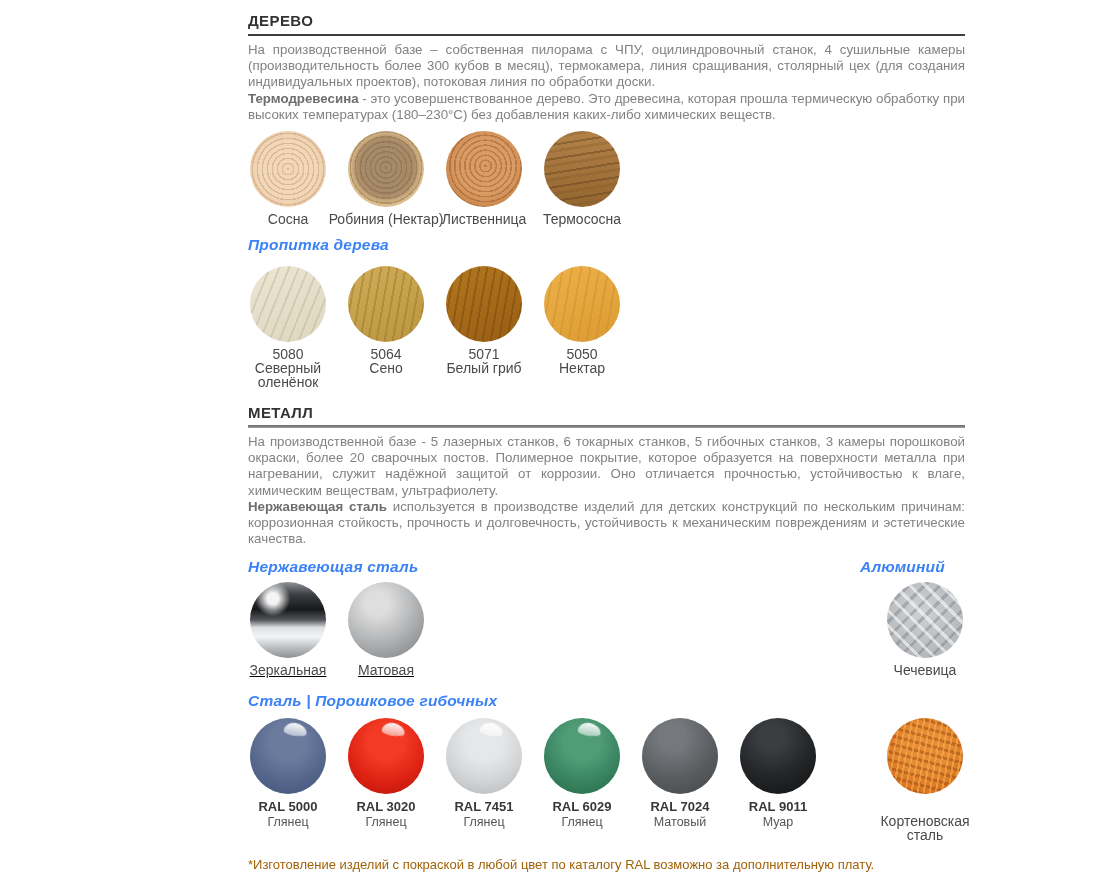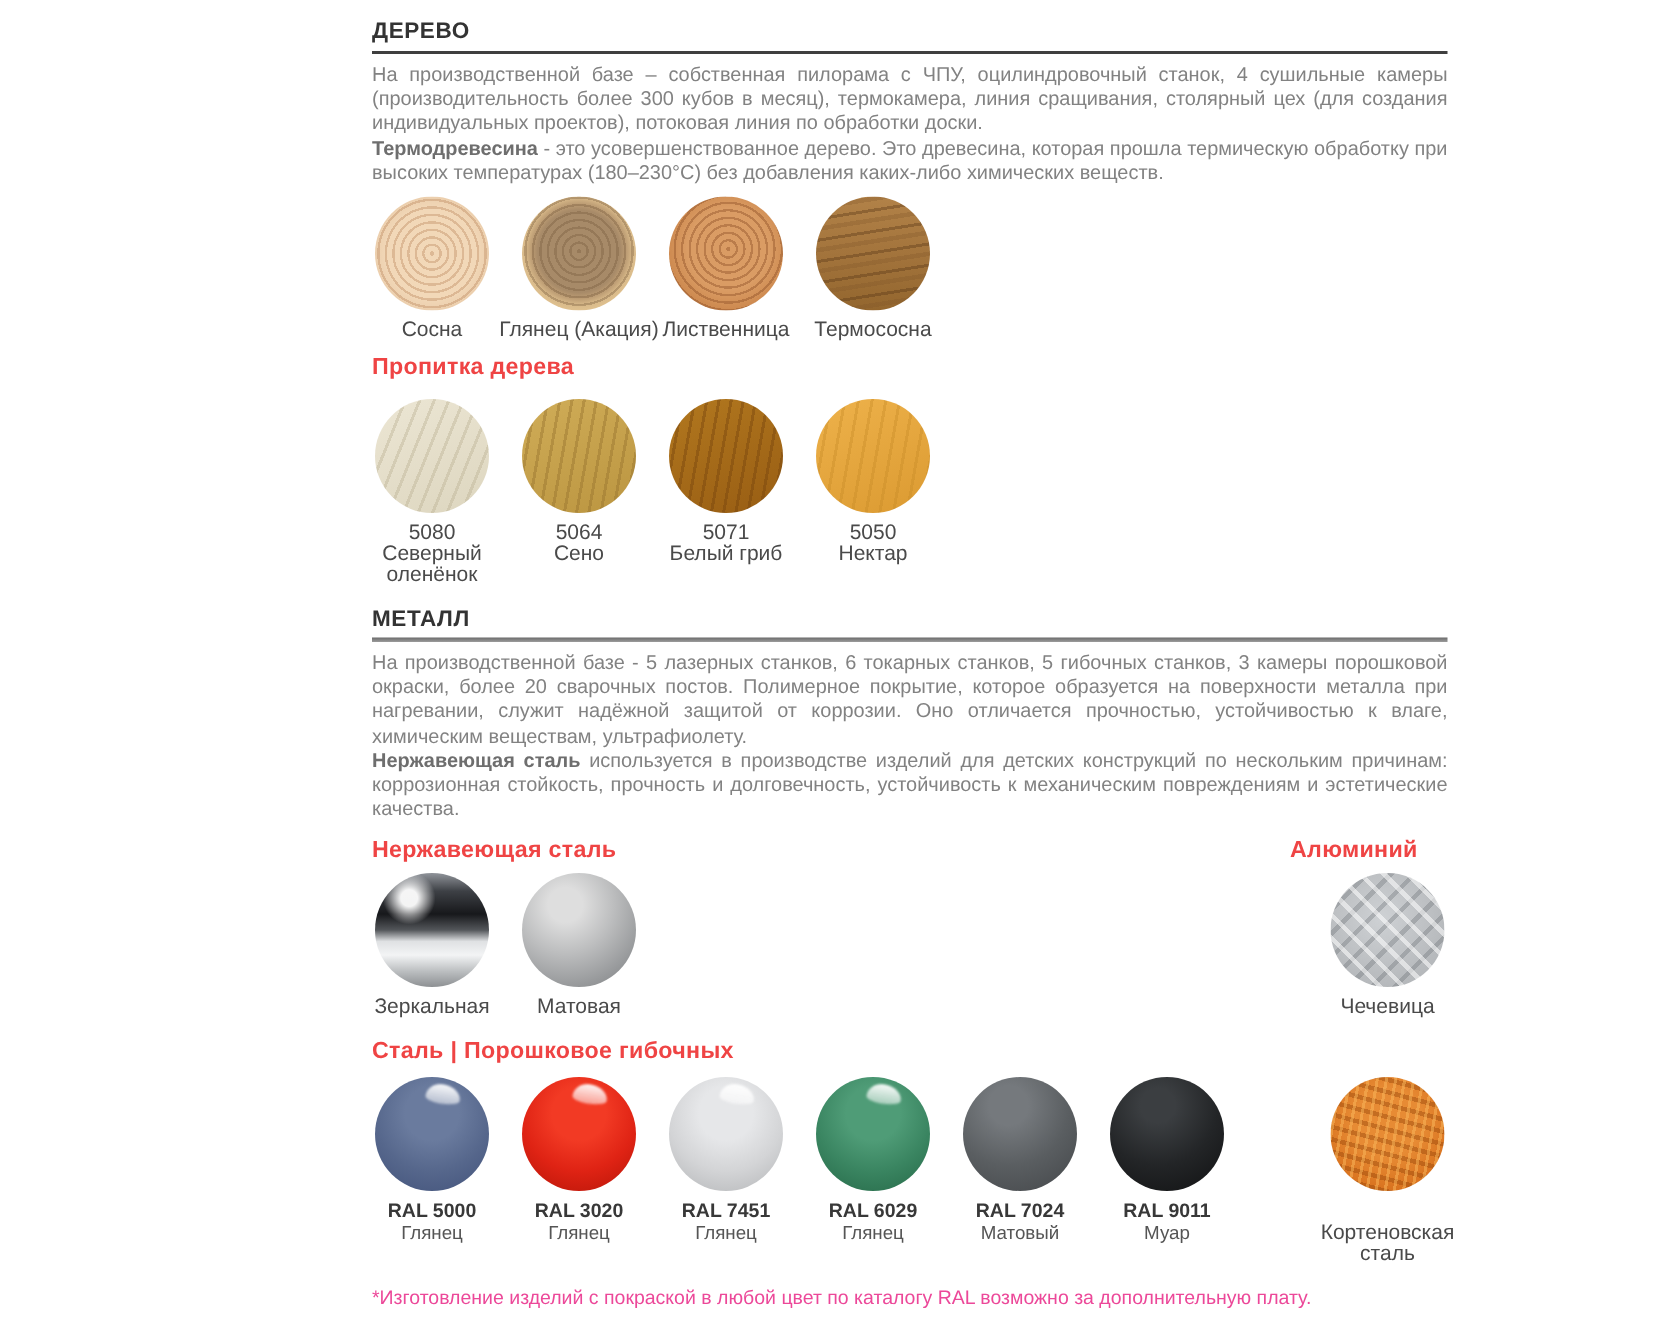--- a/index.html
+++ b/index.html
@@ -8,21 +8,21 @@
   .content{position:absolute;left:248px;top:13px;width:717px;}
 
   h2{margin:0;font-size:15px;line-height:15px;font-weight:bold;color:#333;letter-spacing:.4px;}
   .rule{height:2px;background:#3f3f3f;margin-top:6px;}
   .rule.light{height:3px;background:linear-gradient(#6a6a6a,#9c9c9c);margin-top:5px;}
 
   .desc{margin-top:6px;color:#828282;font-size:13.3px;line-height:16.2px;text-align:justify;}
   .desc p{margin:0;}
   .desc b{color:#6e6e6e;}
 
-  h3{margin:0;font-size:15.5px;line-height:16px;font-weight:600;color:#ef4444;letter-spacing:.2px;}
+  h3{margin:0;font-size:15.5px;line-height:16px;font-weight:600;color:#3b82f6;letter-spacing:.2px;font-style:italic;}
 
   .row{display:flex;gap:18px;position:relative;}
   .cell{width:80px;flex:0 0 80px;text-align:center;}
   .circle{width:76px;height:76px;margin:0 auto;border-radius:50%;position:relative;overflow:hidden;}
   .lbl{width:130px;margin-left:-25px;margin-top:5px;font-size:14px;line-height:14px;color:#4a4a4a;
        white-space:pre-line;}
   .code{margin-top:6px;font-size:13px;line-height:13px;font-weight:bold;color:#383838;}
   .finish{margin-top:2px;font-size:12.5px;line-height:14px;color:#555;white-space:pre-line;}
 
   
@@ -78,29 +78,29 @@
     repeating-linear-gradient(15deg, rgba(148,68,8,.42) 0 3px, rgba(0,0,0,0) 3px 8px),
     radial-gradient(circle at 50% 40%, #e78b34 0 38%, #d9731f 75%, #c2600e 100%);}
 
   
   .desc-block{margin-top:6px;}
   .row-wood{margin-top:8px;}
   .h-prop{margin-top:11px;}
   .row-prop{margin-top:13px;}
   .sec-metal{margin-top:16px;}
   .steel-area{margin-top:12px;position:relative;}
-  .row-steel{margin-top:7px;}
+  .row-steel{margin-top:7px;text-decoration:underline;}
   .alu-block{position:absolute;left:637px;top:0;width:80px;text-align:center;}
   .alu-block h3{width:130px;margin-left:-25px;text-align:left;}
   .alu-block .circle{margin-top:7px;}
   .h-powder{margin-top:16px;}
   .row-ral{margin-top:9px;}
   .corten-cell{position:absolute;left:637px;top:0;}
   .corten-cell .lbl{margin-top:20px;}
-  .footnote{margin-top:28px;font-size:13px;color:#ec4899;}
+  .footnote{margin-top:28px;font-size:13px;color:#a16207;}
 </style>
 </head>
 <body>
 
 <div class="content">
 
   <section>
     <h2>ДЕРЕВО</h2>
     <div class="rule"></div>
     <div class="desc desc-block">
@@ -108,21 +108,21 @@
       <p><b>Термодревесина</b><span> - это усовершенствованное дерево. Это древесина, которая прошла термическую обработку при высоких температурах (180–230°С) без добавления каких-либо химических веществ.</span></p>
     </div>
 
     <div class="row row-wood">
       <div class="cell">
         <div class="circle sw-pine"></div>
         <div class="lbl">Сосна</div>
       </div>
       <div class="cell">
         <div class="circle sw-robinia"></div>
-        <div class="lbl">Глянец (Акация)</div>
+        <div class="lbl">Робиния (Нектар)</div>
       </div>
       <div class="cell">
         <div class="circle sw-larch"></div>
         <div class="lbl">Лиственница</div>
       </div>
       <div class="cell">
         <div class="circle sw-thermo"></div>
         <div class="lbl">Термососна</div>
       </div>
     </div>

